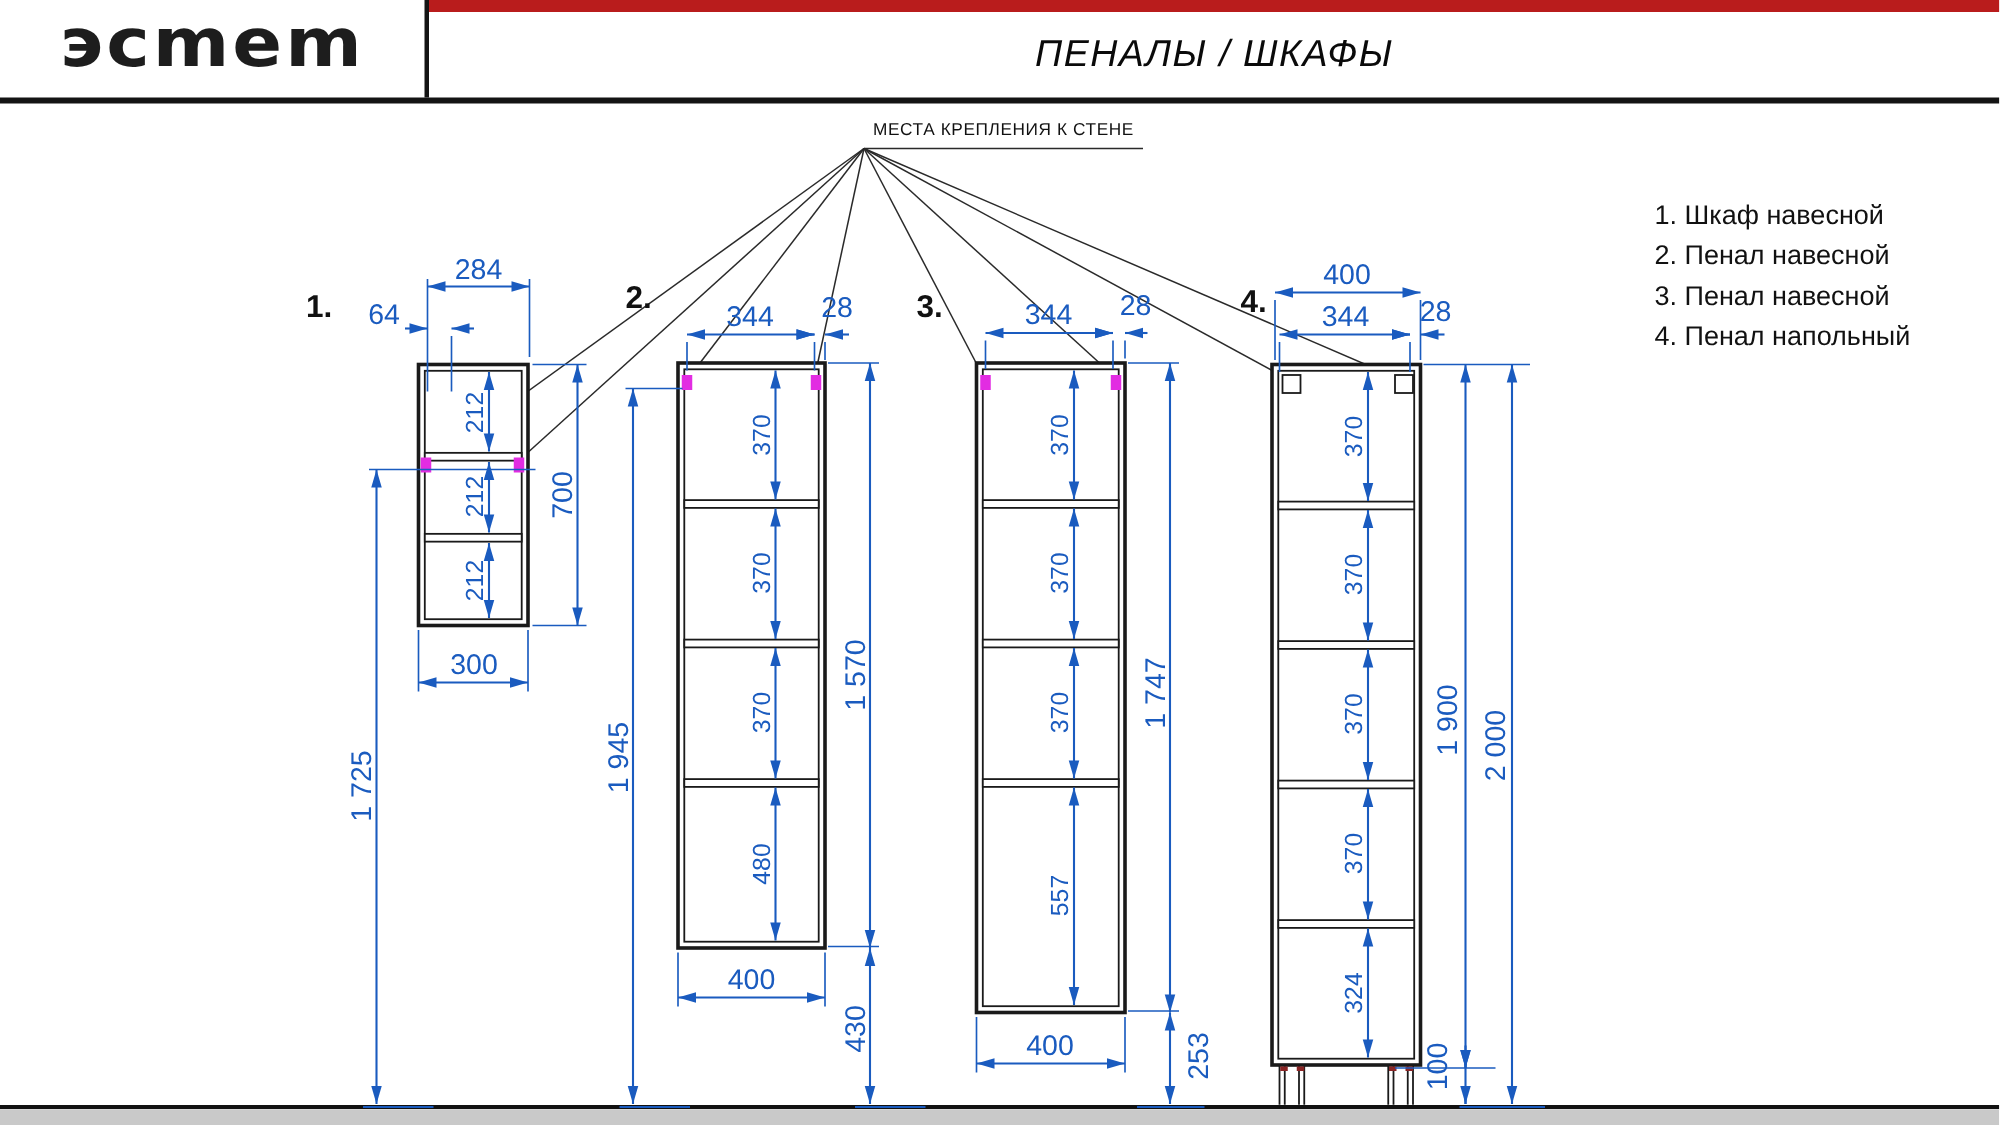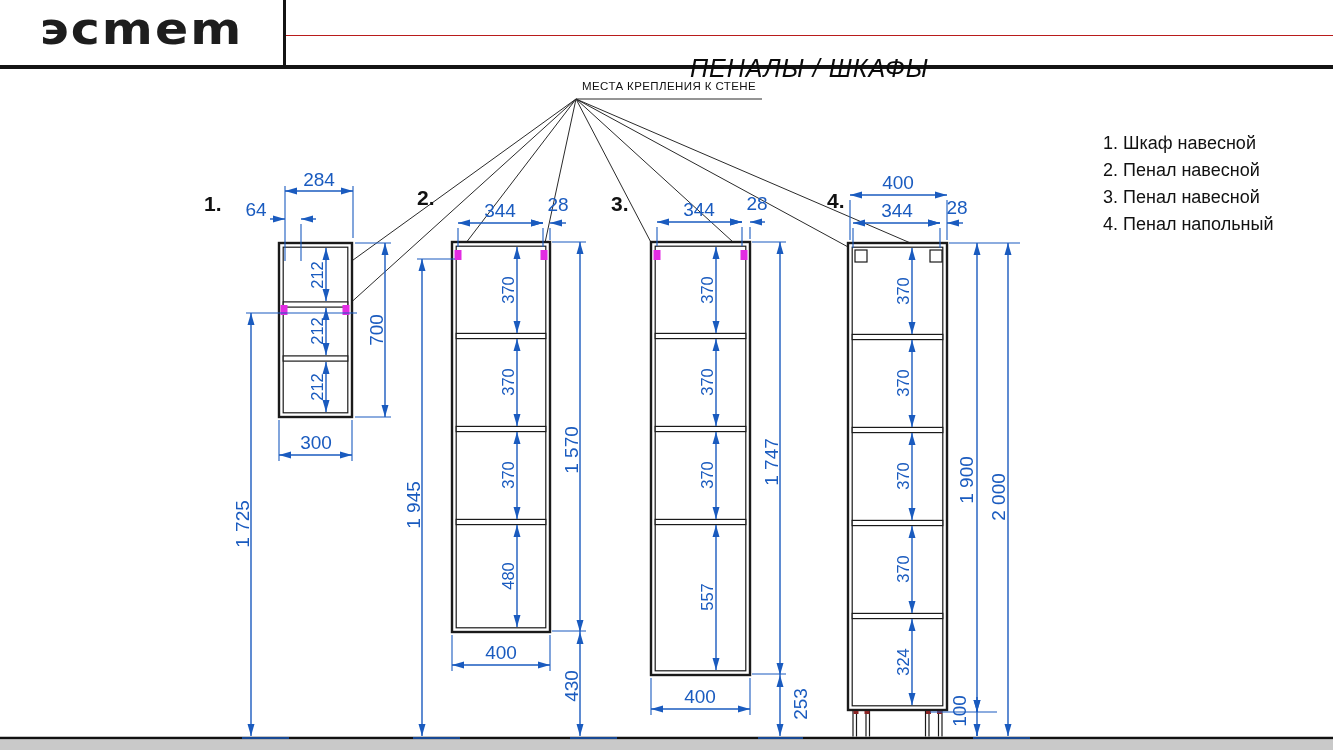--- a/index.html
+++ b/index.html
@@ -5,21 +5,21 @@
   html,body{margin:0;padding:0;background:#fff;}
   .page{position:relative;width:1333px;height:750px;overflow:hidden;background:#fff;
         font-family:"Liberation Sans",sans-serif;}
   .hdr{position:absolute;top:0;left:0;width:1333px;height:69px;display:flex;
        border-bottom:4px solid #141414;box-sizing:border-box;}
   .logo-cell{width:286px;height:65px;display:flex;align-items:flex-start;justify-content:center;
        border-right:3px solid #141414;box-sizing:border-box;}
   .logo-text{font-family:"DejaVu Sans",sans-serif;font-weight:bold;font-size:49px;
        letter-spacing:2px;color:#1d1d1d;transform:scaleY(.92);}
   .title-cell{flex:1;height:65px;display:flex;align-items:center;justify-content:center;
-       border-top:1px solid #b91c1c;box-sizing:border-box;margin-top:35px;}
+       border-top:8px solid #b91c1c;box-sizing:border-box;}
   .title-text{font-style:italic;font-size:25px;color:#0a0a0a;letter-spacing:1px;}
   svg{position:absolute;top:0;left:0;}
   
   .k  {stroke:#1a1a1a;stroke-width:2.4;fill:#fff;}
   .k2 {stroke:#1a1a1a;stroke-width:1.2;fill:#fff;}
   .d  {stroke:#1a5bbf;stroke-width:1.4;fill:none;}
   .dx {stroke:#1a5bbf;stroke-width:1.1;fill:none;}
   .fan{stroke:#2a2a2a;stroke-width:1;fill:none;}
   .dt {fill:#1a5bbf;font-family:"Liberation Sans",sans-serif;font-size:19px;}
   .dts{fill:#1a5bbf;font-family:"Liberation Sans",sans-serif;font-size:16.5px;}

